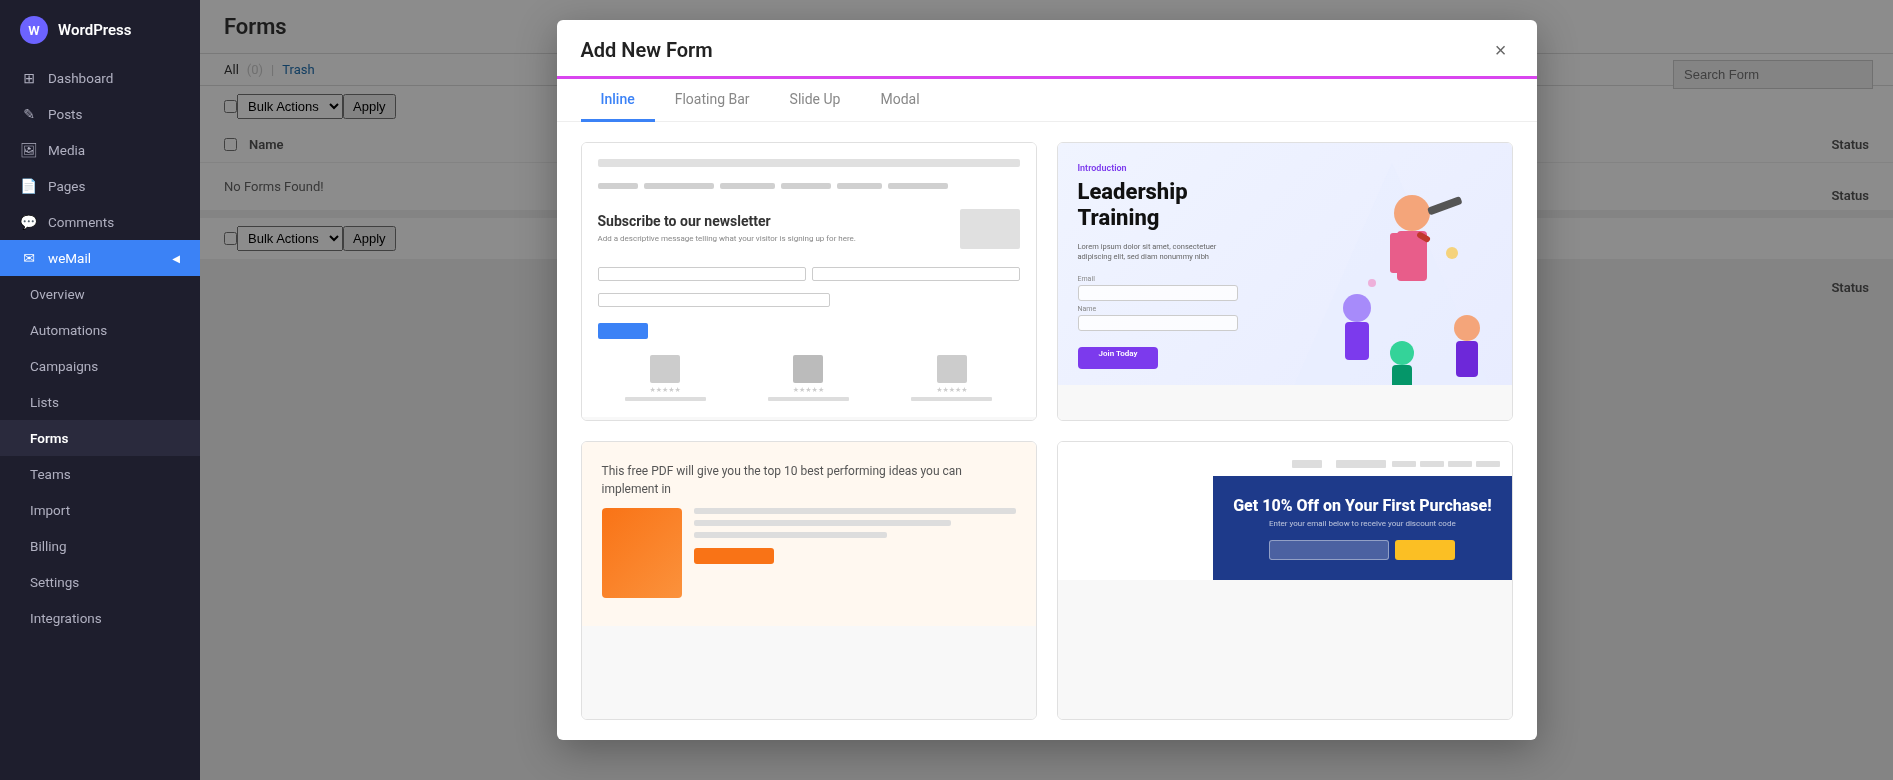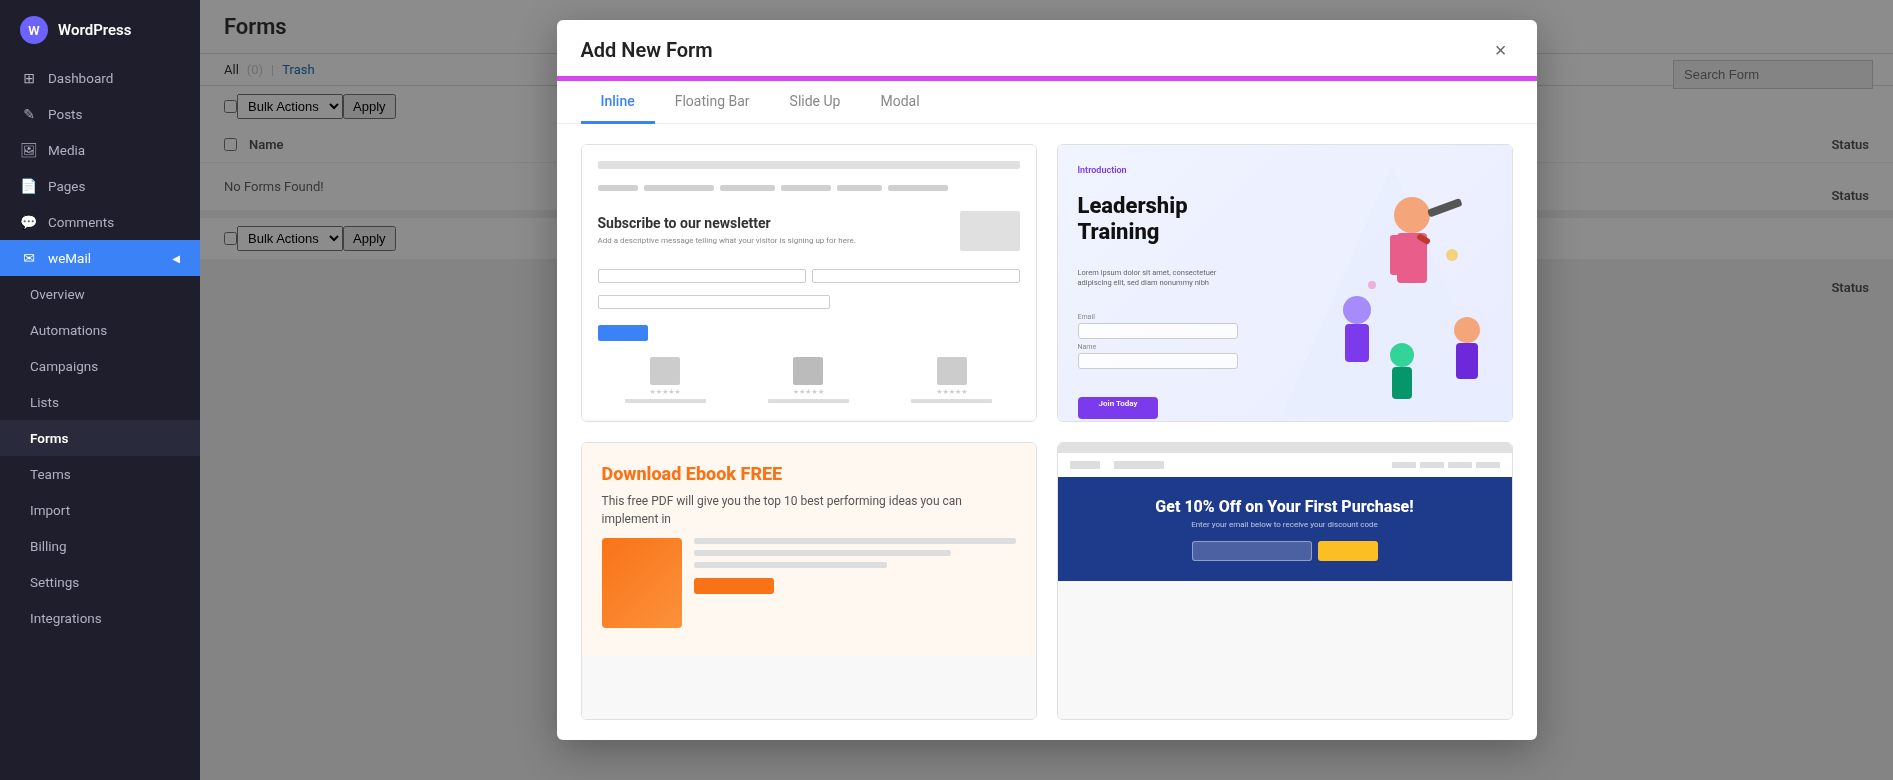--- a/index.html
+++ b/index.html
@@ -146,21 +146,21 @@
       overflow: hidden;
       display: flex;
       flex-direction: column;
       box-shadow: 0 10px 40px rgba(0,0,0,0.3);
     }
     .modal-header {
       display: flex;
       align-items: center;
       justify-content: space-between;
       padding: 18px 24px 14px;
-      border-bottom: 5px solid #d946ef;
+      border-bottom: 3px solid #d946ef;
     }
     .modal-title {
       font-size: 20px;
       font-weight: 600;
       color: #222;
     }
     .modal-close {
       background: none;
       border: none;
       font-size: 20px;
@@ -300,21 +300,21 @@
       background: #ddd; border-radius: 1px;
     }
 
     
     .preview-leadership {
       background: linear-gradient(135deg, #f0f4ff 0%, #e8ecff 100%);
       padding: 20px;
       position: relative;
       display: flex;
       flex-direction: column;
-      gap: 16px;
+      gap: 4px;
       overflow: hidden;
     }
     .preview-leadership .intro-badge {
       font-size: 9px;
       color: #7c3aed;
       font-weight: 600;
       margin-bottom: 2px;
     }
     .preview-leadership h2 {
       font-size: 22px;
@@ -380,20 +380,21 @@
       border-radius: 4px;
       margin-bottom: 8px;
     }
 
     
     .preview-discount {
       background: #fff;
       padding: 0;
       display: flex;
       flex-direction: column;
+      align-items: flex-end;
     }
     .preview-discount .top-bar {
       height: 10px;
       background: #e0e0e0;
     }
     .preview-discount .nav-area {
       display: flex; gap: 6px; padding: 8px 12px;
       align-items: center;
     }
     .preview-discount .nav-logo {
@@ -650,21 +651,20 @@
                 <circle cx="90" cy="130" r="4" fill="#f472b6" opacity="0.5"></circle>
               </svg>
             </div>
           </div>
 
         </div>
 
         <div class="template-card">
           <div class="template-preview">
             <div class="preview-ebook">
-              <div class="ebook-title">Download Ebook FREE</div>
               <div class="ebook-desc">This free PDF will give you the top 10 best performing ideas you can implement in</div>
               <div style="display:flex;gap:12px;align-items:flex-start;">
                 <div class="ebook-img"></div>
                 <div style="flex:1;">
                   <div style="height:6px;background:#ddd;border-radius:2px;margin-bottom:6px;"></div>
                   <div style="height:6px;background:#ddd;border-radius:2px;margin-bottom:6px;width:80%;"></div>
                   <div style="height:6px;background:#ddd;border-radius:2px;margin-bottom:10px;width:60%;"></div>
                   <div style="height:16px;background:#f97316;border-radius:3px;width:80px;"></div>
                 </div>
               </div>

